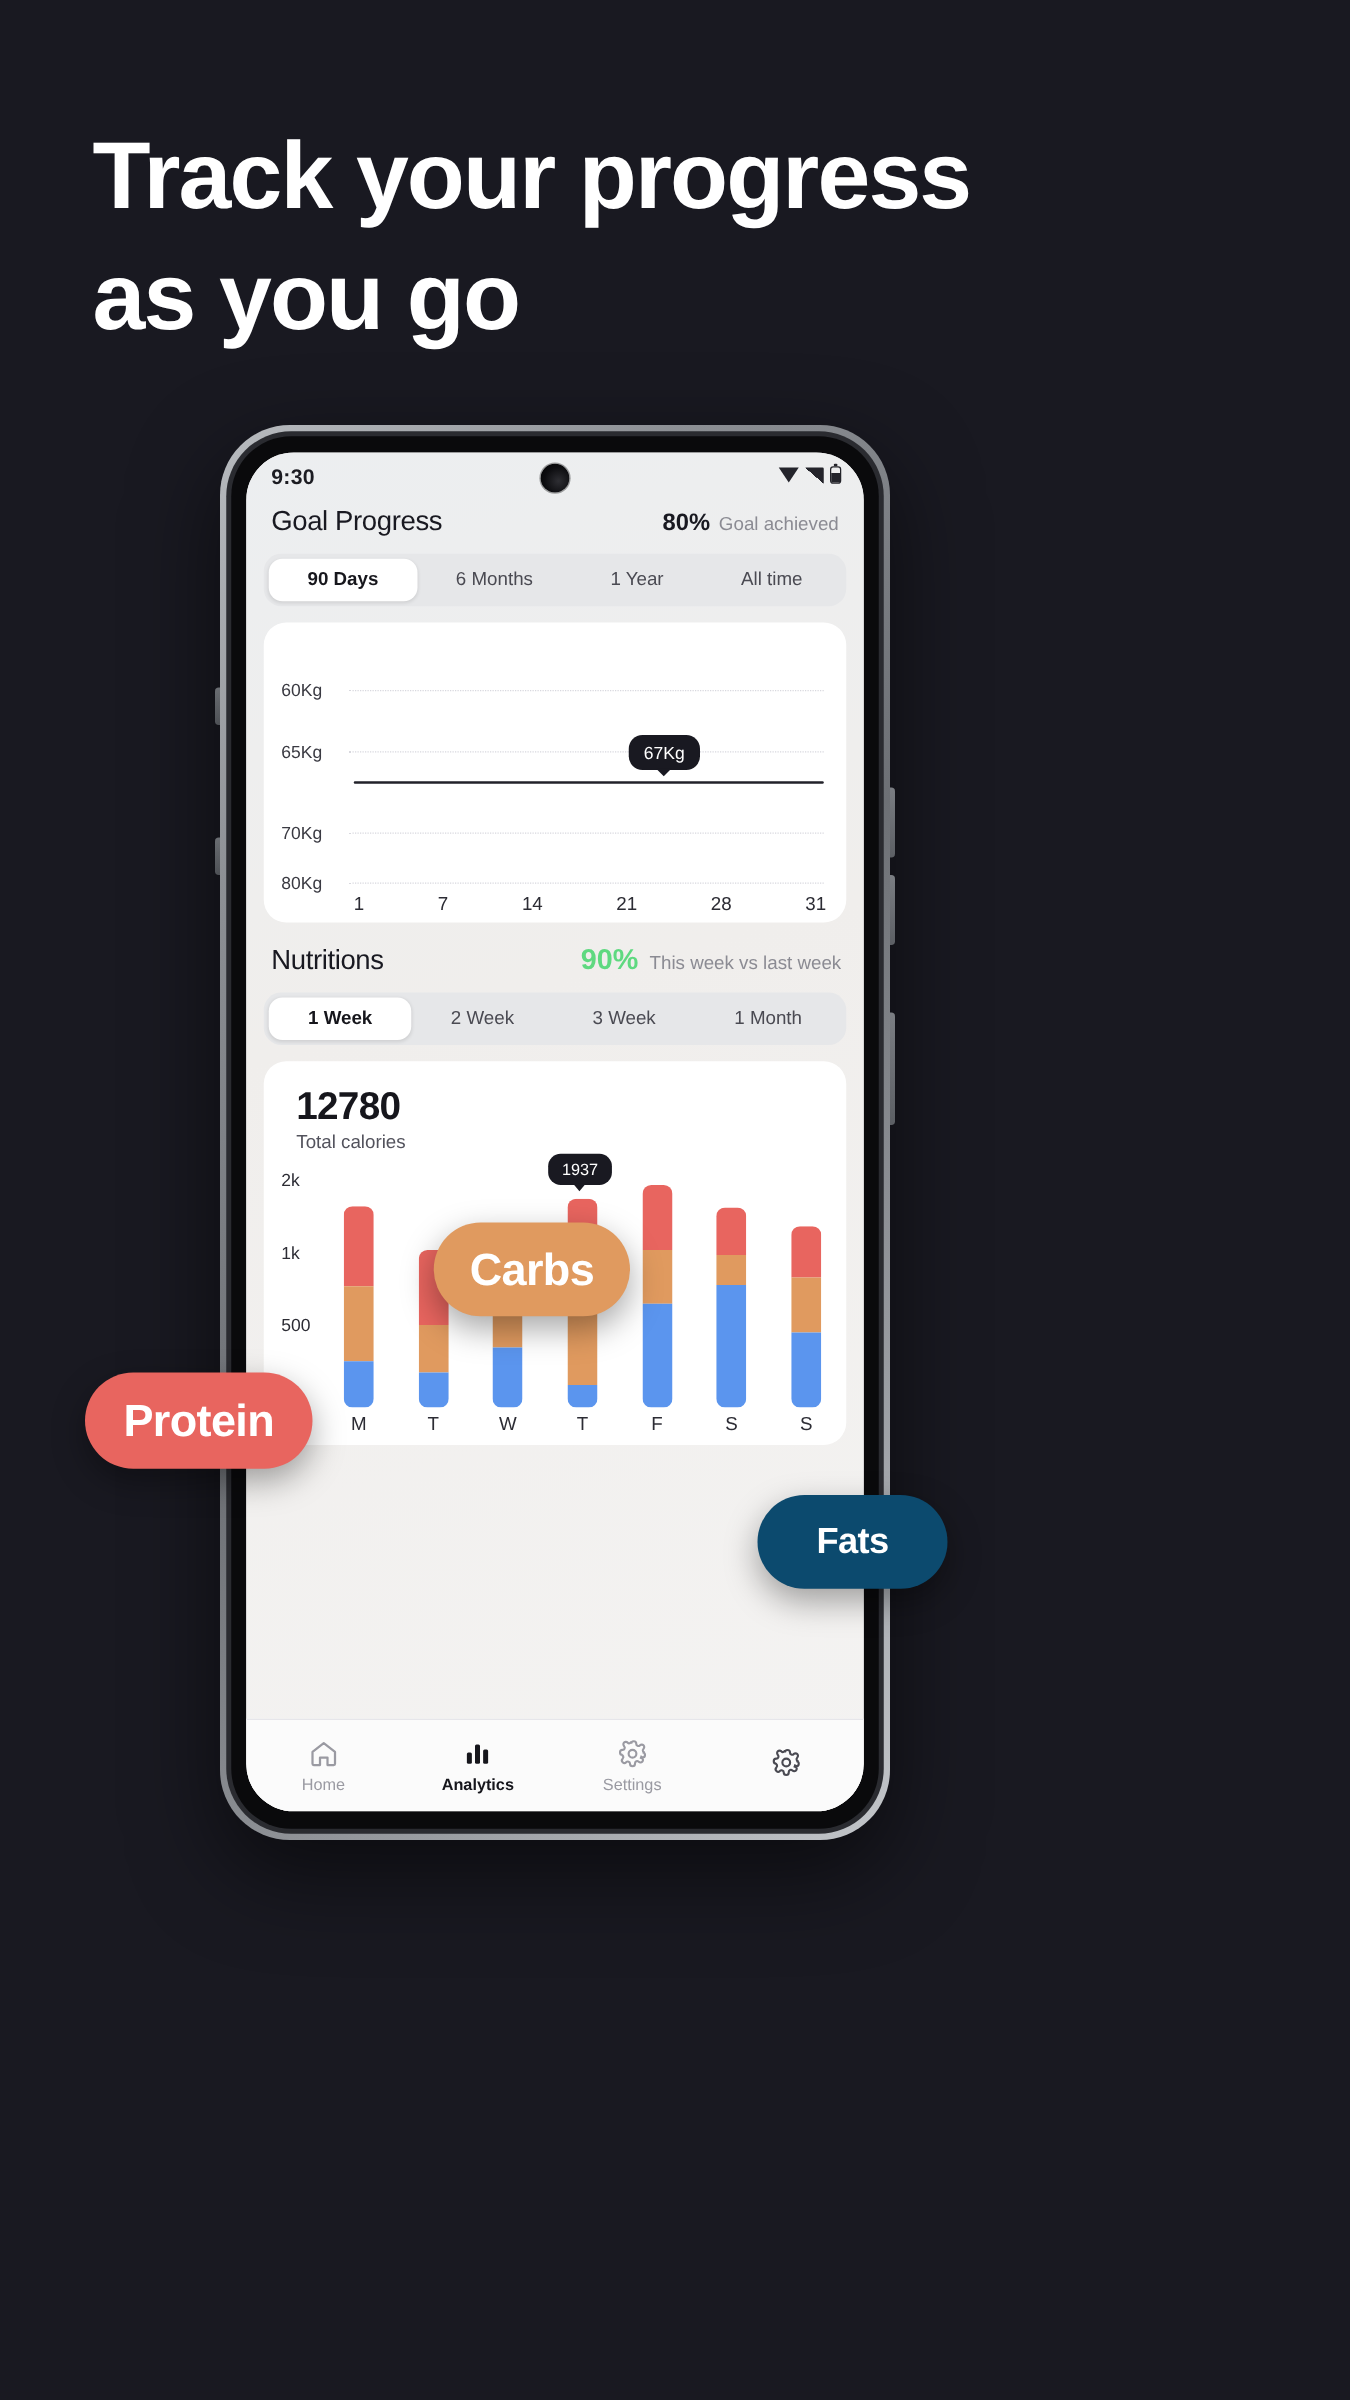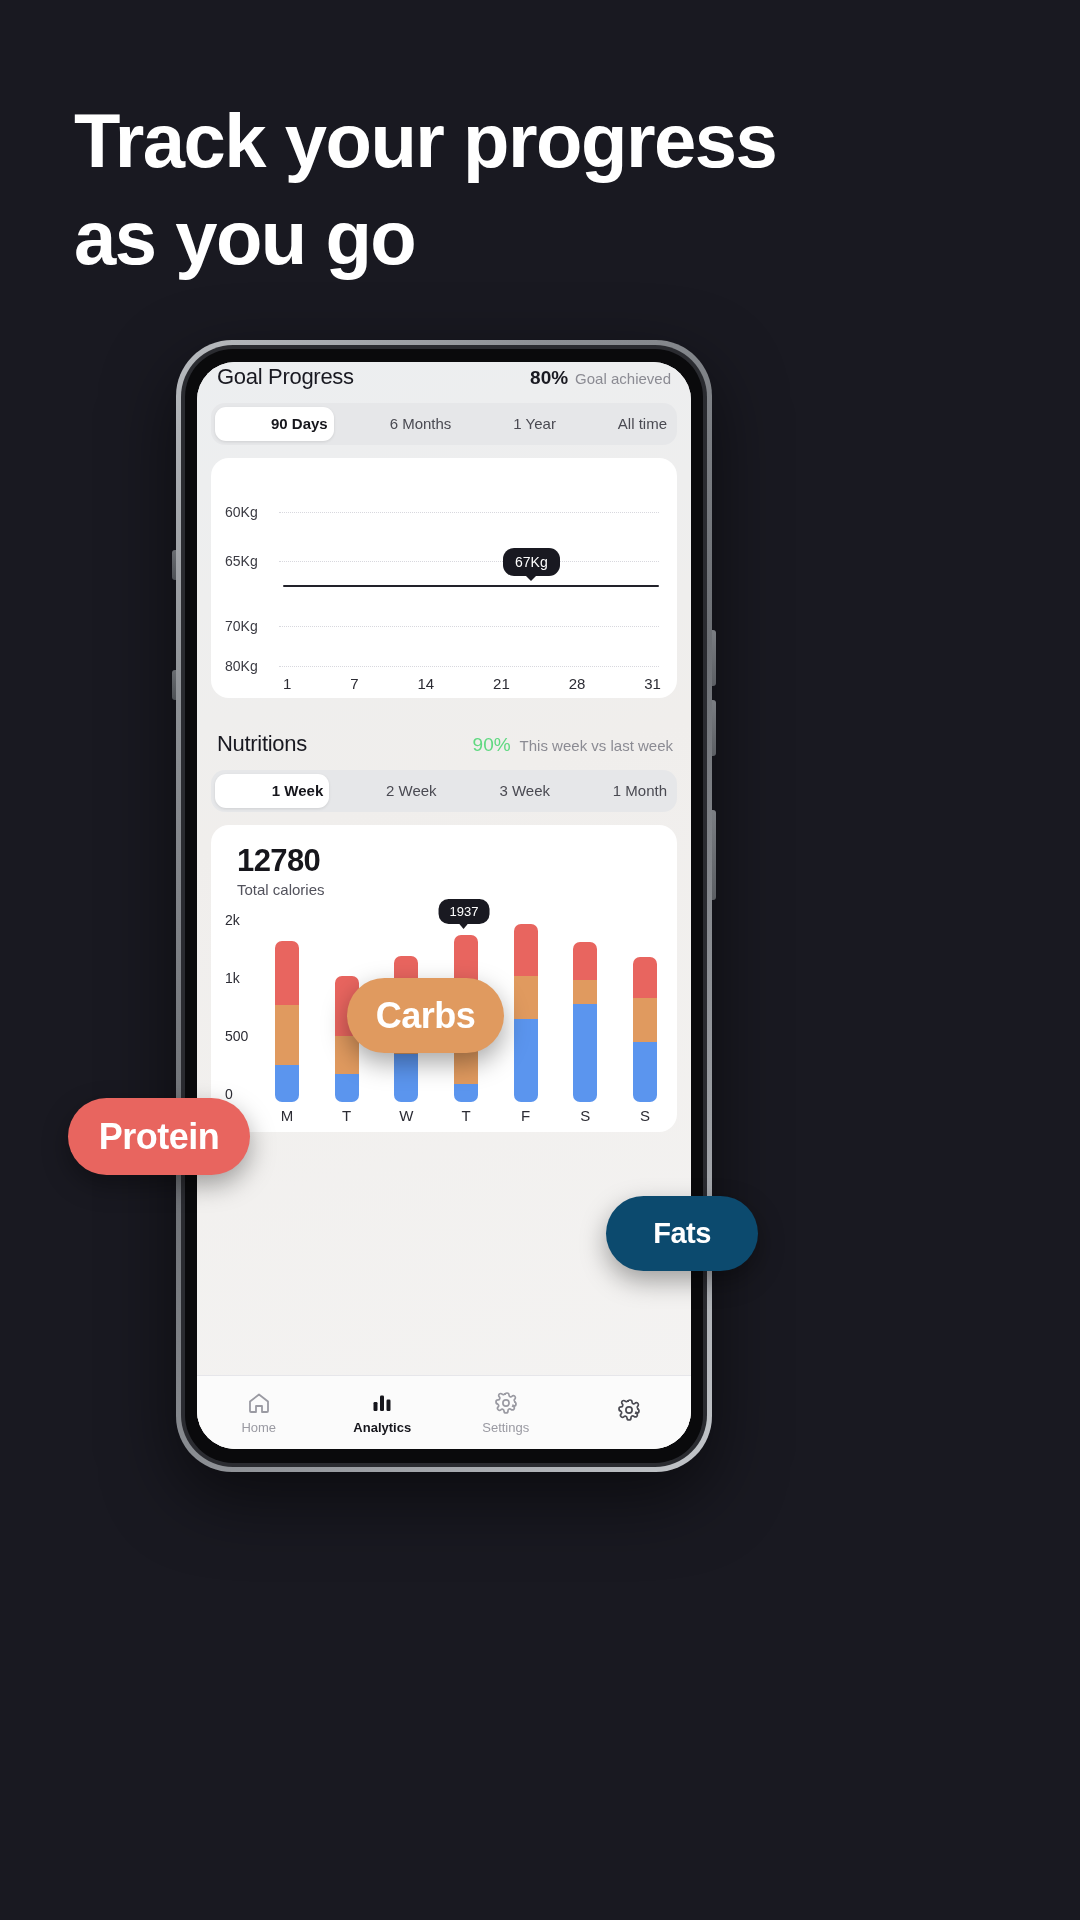--- a/index.html
+++ b/index.html
@@ -131,21 +131,21 @@
   .seg {
     margin: 13px 14px 0 14px;
     background: #e6e7e9;
     border-radius: 14px;
     display: flex; align-items: center;
     padding: 4px;
     height: 42px;
   }
   .seg-item {
     flex: 1 1 auto;
-    text-align: right;
+    text-align: center;
     font-size: 15px; color: #4a4a52;
     line-height: 34px; height: 34px;
     border-radius: 11px;
     white-space: nowrap;
     padding: 0 6px;
   }
   .seg-item.active {
     background: #ffffff; color: #16161c; font-weight: 700;
     box-shadow: 0 1px 3px rgba(0,0,0,0.10);
   }
@@ -198,21 +198,21 @@
     font-size: 15px; color: #2c2c34;
   }
 
   
   .nhdr {
     display: flex; align-items: baseline; justify-content: space-between;
     padding: 16px 18px 0 20px;
   }
   .nhdr-title { font-size: 22px; font-weight: 500; color: #191921; letter-spacing: -0.3px; }
   .nhdr-right { display: flex; align-items: baseline; gap: 9px; white-space: nowrap; }
-  .nhdr-pct { font-size: 19px; font-weight: 400; color: #5fd980; margin-top: 20px; }
+  .nhdr-pct { font-size: 23px; font-weight: 700; color: #5fd980; }
   .nhdr-sub { font-size: 15px; color: #8b8b93; }
 
   
   .stats { display: flex; padding: 4px 6px 0 6px; flex-direction: column; }
   .stat { flex: 1 1 50%; padding-left: 10px; }
   .stat-val { font-size: 31px; font-weight: 700; color: #16161c; letter-spacing: -0.6px; }
   .stat-lab { font-size: 15px; color: #52525c; margin-top: 2px; }
 
   
   .bchart { position: relative; height: 212px; margin-top: 14px; }
@@ -310,20 +310,31 @@
     <div class="btn-left bl2"></div>
     <div class="btn-side btn-vol"></div>
     <div class="btn-side btn-vol2"></div>
     <div class="btn-side btn-pwr"></div>
 
     <div class="phone-mid">
     <div class="phone-bezel">
       <div class="screen">
         <div class="screen-inner">
 
+          <div class="status-bar">
+            <div class="status-time">9:30</div>
+            <div class="camera-dot"></div>
+            <div class="status-icons">
+              <span class="ico-wifi">
+                    <i></i>
+                  </span>
+              <span class="ico-signal"></span>
+              <span class="ico-batt"></span>
+            </div>
+          </div>
 
           <div class="hdr">
             <div class="hdr-title">Goal Progress</div>
             <div class="hdr-right">
               <span class="hdr-pct">80%</span>
               <span class="hdr-sub">Goal achieved</span>
             </div>
           </div>
 
           <div class="seg">

